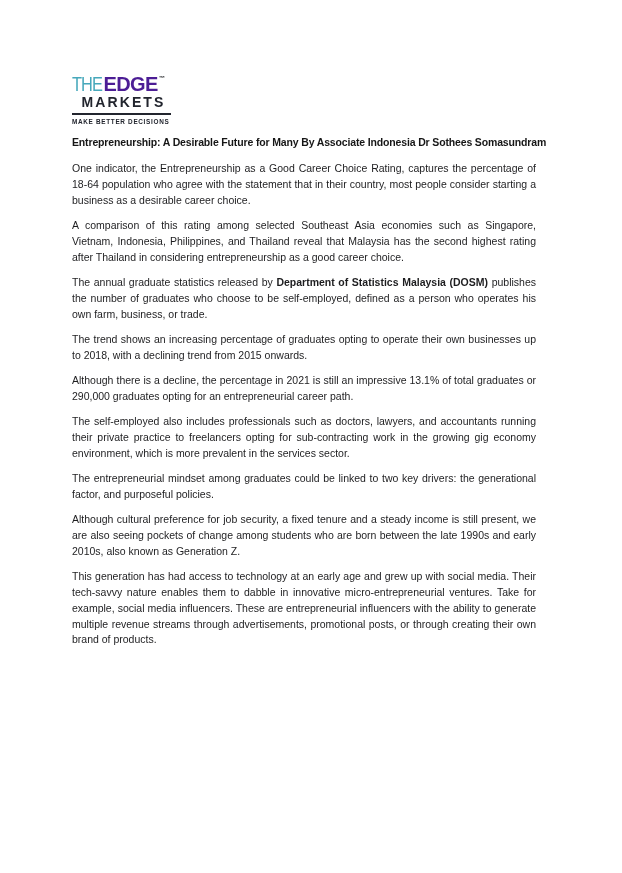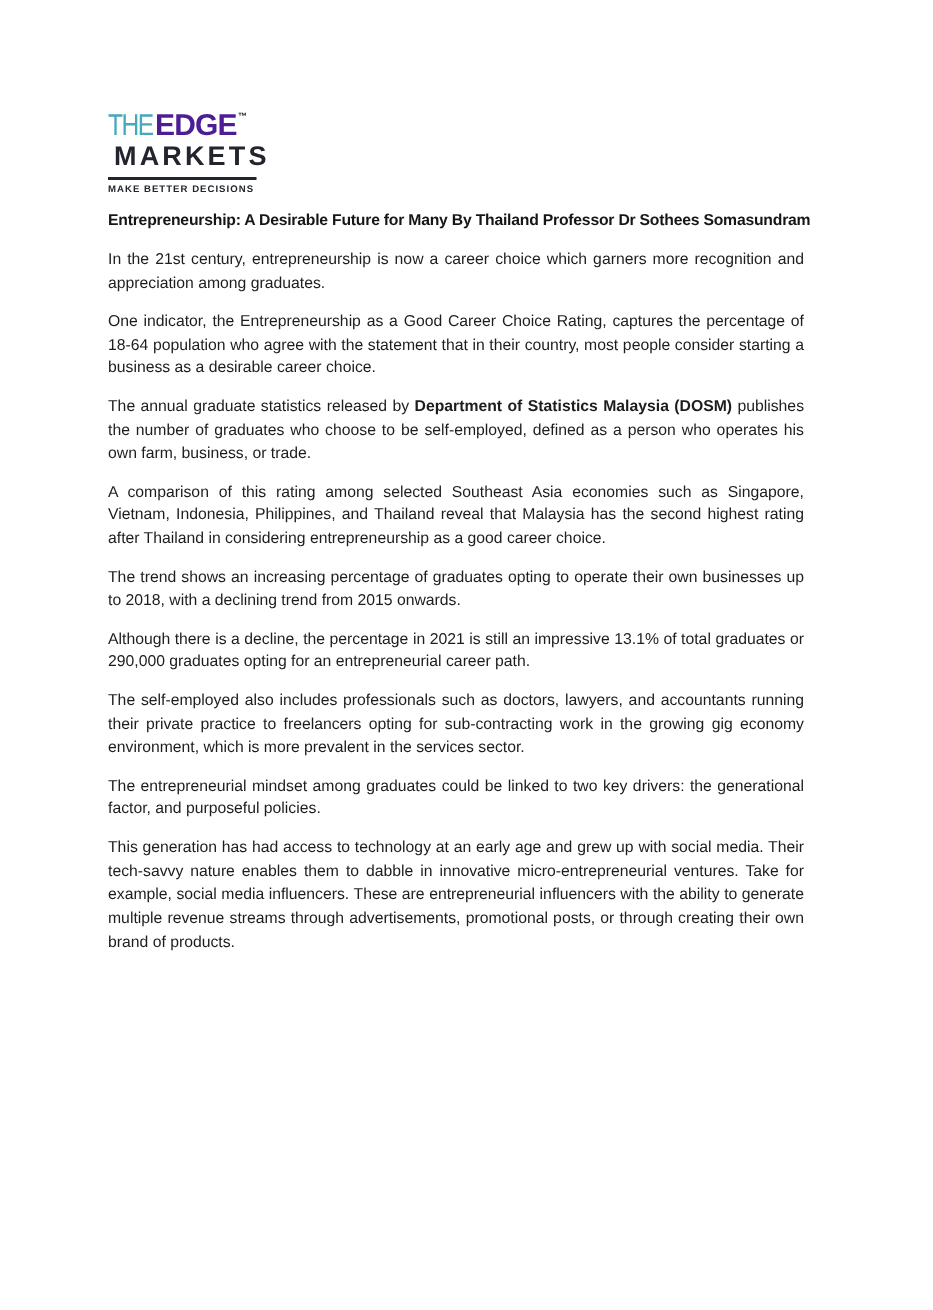--- a/index.html
+++ b/index.html
@@ -47,21 +47,21 @@
     letter-spacing: -0.6px;
   }
   .logo-tm {
     font-size: 6px;
     font-weight: 700;
     color: #17191d;
     margin-top: 1px;
     margin-left: 1px;
   }
   .logo-markets {
-    font-size: 18px;
+    font-size: 14px;
     font-weight: 600;
     letter-spacing: 2.1px;
     color: #22252e;
     text-align: center;
     margin-top: 1px;
     margin-left: 4px;
     line-height: 1.1;
   }
   .logo-rule {
     border-top: 2px solid #22252e;
@@ -106,28 +106,28 @@
       <div class="logo-row1">
         <span class="logo-the">THE</span>
         <span class="logo-edge">EDGE</span>
         <span class="logo-tm">™</span>
       </div>
       <div class="logo-markets">MARKETS</div>
       <div class="logo-rule"></div>
       <div class="logo-tagline">MAKE BETTER DECISIONS</div>
     </div>
 
-    <h1 class="title">Entrepreneurship: A Desirable Future for Many By Thailand Professor Dr Sothees Somasundram</h1>
+    <h1 class="title">Entrepreneurship: A Desirable Future for Many By Associate Indonesia Dr Sothees Somasundram</h1>
 
     <div id="article-body">
-        <p class="para"><span>In the 21st century, entrepreneurship is now a career choice which garners more recognition and appreciation among graduates.</span></p>
         <p class="para"><span>One indicator, the Entrepreneurship as a Good Career Choice Rating, captures the percentage of 18-64 population who agree with the statement that in their country, most people consider starting a business as a desirable career choice.</span></p>
+        <p class="para"><span>A comparison of this rating among selected Southeast Asia economies such as Singapore, Vietnam, Indonesia, Philippines, and Thailand reveal that Malaysia has the second highest rating after Thailand in considering entrepreneurship as a good career choice.</span></p>
         <p class="para"><span>The annual graduate statistics released by </span><span class="bold">Department of Statistics Malaysia (DOSM)</span><span> publishes the number of graduates who choose to be self-employed, defined as a person who operates his own farm, business, or trade.</span></p>
-        <p class="para"><span>A comparison of this rating among selected Southeast Asia economies such as Singapore, Vietnam, Indonesia, Philippines, and Thailand reveal that Malaysia has the second highest rating after Thailand in considering entrepreneurship as a good career choice.</span></p>
         <p class="para"><span>The trend shows an increasing percentage of graduates opting to operate their own businesses up to 2018, with a declining trend from 2015 onwards.</span></p>
         <p class="para"><span>Although there is a decline, the percentage in 2021 is still an impressive 13.1% of total graduates or 290,000 graduates opting for an entrepreneurial career path.</span></p>
         <p class="para"><span>The self-employed also includes professionals such as doctors, lawyers, and accountants running their private practice to freelancers opting for sub-contracting work in the growing gig economy environment, which is more prevalent in the services sector.</span></p>
         <p class="para"><span>The entrepreneurial mindset among graduates could be linked to two key drivers: the generational factor, and purposeful policies.</span></p>
+        <p class="para"><span>Although cultural preference for job security, a fixed tenure and a steady income is still present, we are also seeing pockets of change among students who are born between the late 1990s and early 2010s, also known as Generation Z.</span></p>
         <p class="para"><span>This generation has had access to technology at an early age and grew up with social media. Their tech-savvy nature enables them to dabble in innovative micro-entrepreneurial ventures. Take for example, social media influencers. These are entrepreneurial influencers with the ability to generate multiple revenue streams through advertisements, promotional posts, or through creating their own brand of products.</span></p>
       </div>
 
   </div>
 </div>
 
 </body></html>

